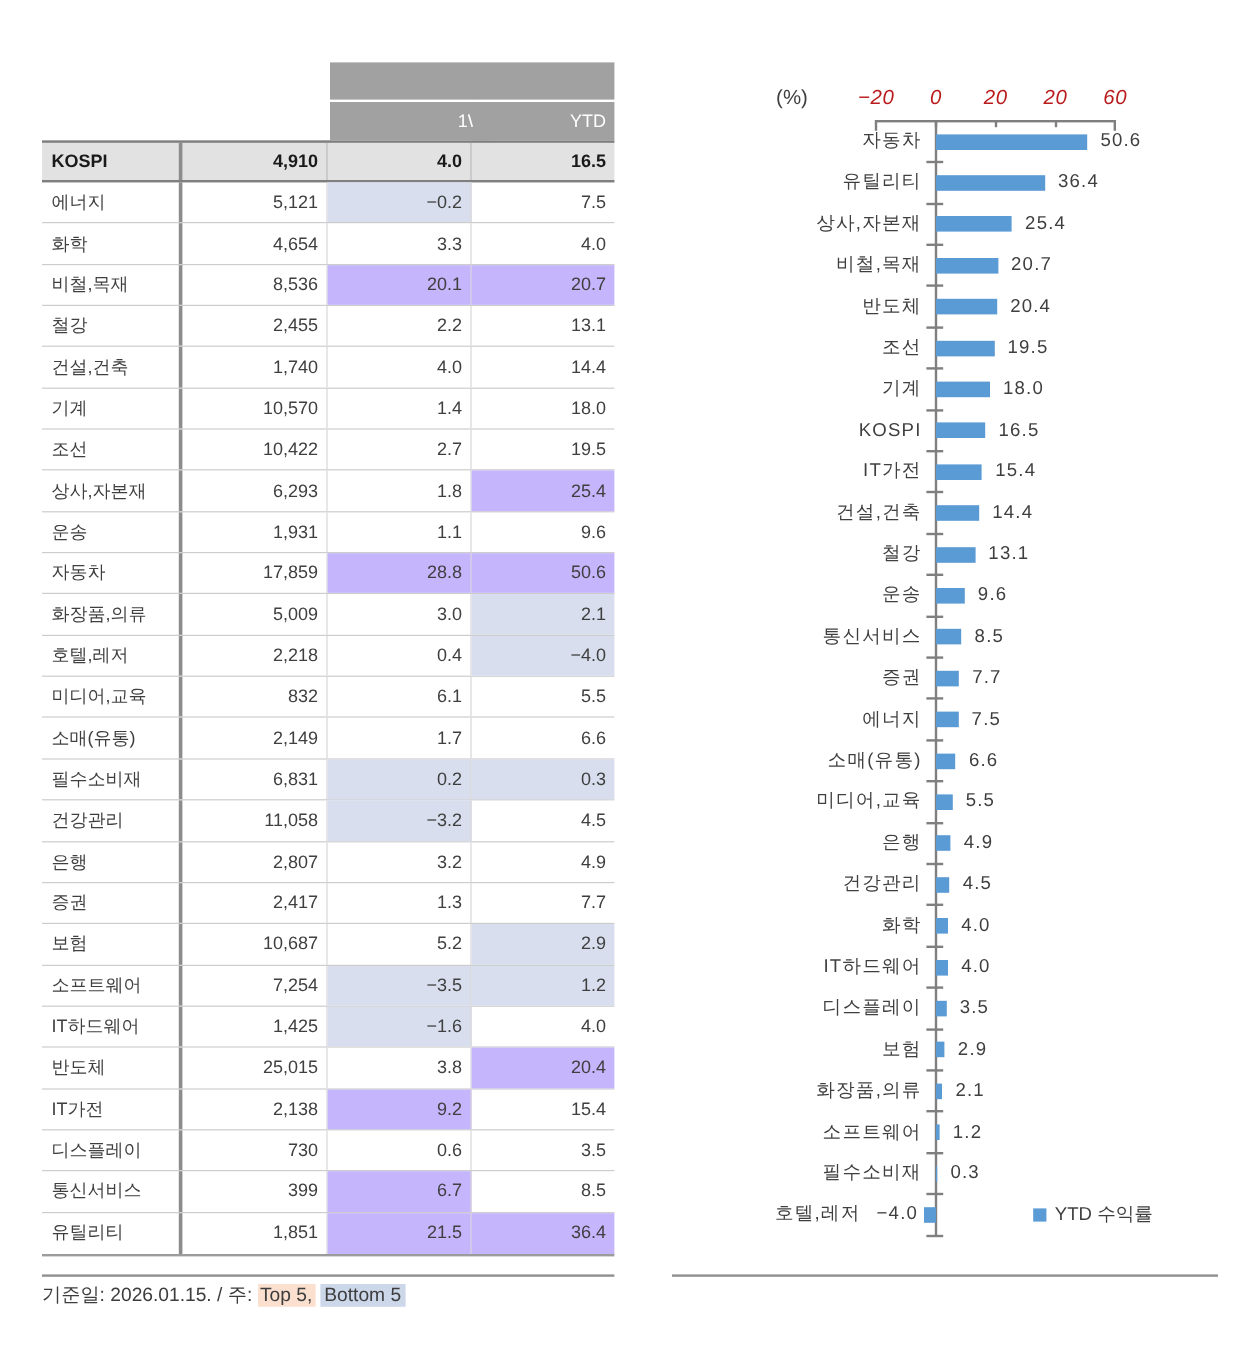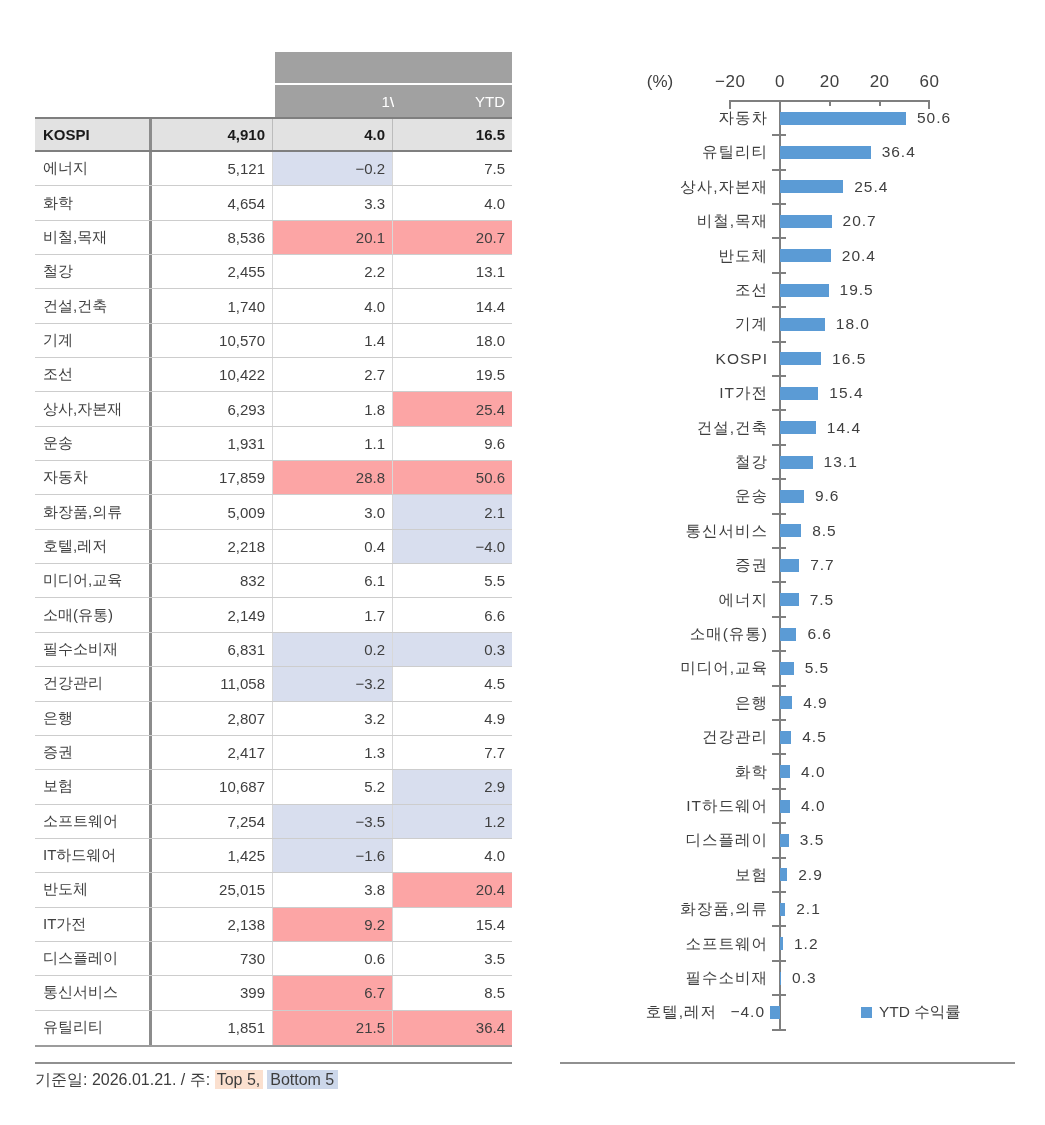--- a/index.html
+++ b/index.html
@@ -28,29 +28,29 @@
   .trow { display:grid; grid-template-columns:117px 121px 120px 119px; height:34.35px;
           border-bottom:1px solid #cdcdcd; font-size:15px; color:#3f3f3f; }
   .trow:last-child { border-bottom:none; }
   .trow.em { background:#e2e2e2; border-top:2px solid #7f7f7f; border-bottom:2px solid #7f7f7f;
              font-weight:bold; color:#1a1a1a; height:35px; }
   .c { display:flex; align-items:center; height:100%; }
   .c-name { padding-left:8px; border-right:3px solid #8c8c8c; }
   .c-num { justify-content:flex-end; padding-right:7px; border-right:1px solid #d8d8d8; }
   .c-num:last-child { border-right:none; }
   .trow.em .c-num { border-right-color:#bcbcbc; }
-  .hl-top { background:#fca5a5;padding-left:20px; }
+  .hl-top { background:#c4b5fd;padding-left:20px; }
   .hl-bottom { background:#d8deee; }
 
   
   .chart { position:absolute; left:560px; top:55px; width:470px; height:985px; }
   .pct-label { position:absolute; left:76px; top:17px; width:48px; text-align:center;
                font-size:17px; color:#3f3f3f; }
   .tick-label { position:absolute; top:17px; width:56px; text-align:center; font-size:17px;
-                color:#404040; letter-spacing:0.5px; }
+                color:#b91c1c; letter-spacing:0.5px;font-style:italic; }
   .axis-h { position:absolute; top:45px; height:2px; background:#7f7f7f; }
   .axis-v { position:absolute; width:2px; background:#7f7f7f; }
   .tick-mark { position:absolute; width:2px; background:#7f7f7f; }
   .cat-tick { position:absolute; height:2px; width:14px; background:#7f7f7f; }
   .bar { position:absolute; height:13px; }
   .cat { position:absolute; width:200px; height:20px; line-height:20px; text-align:right;
          font-size:15.5px; color:#3f3f3f; letter-spacing:1px; }
   .val { position:absolute; height:20px; line-height:20px; font-size:15.5px; color:#3f3f3f;
          letter-spacing:1px; white-space:nowrap; }
   .val.neg { text-align:right; }
@@ -373,17 +373,17 @@
       <div class="bar" style="left: 210.04px; top: 950.9px; width: 9.96px; background: rgb(91, 155, 213);"></div>
       <div class="val neg" style="right: 264.96px; top: 947.4px;">−4.0</div>
       <div class="cat" style="left: -42.96px; top: 947.4px;">호텔,레저</div>
     </div>
 
   <div class="divider divider-left"></div>
   <div class="divider divider-right"></div>
 
   <div class="footer">
     <div>
-      <span>기준일: 2026.01.21. / 주: </span><span class="hl-note-top">Top 5,</span><span class="hl-note-bottom">Bottom 5</span>
+      <span>기준일: 2026.01.15. / 주: </span><span class="hl-note-top">Top 5,</span><span class="hl-note-bottom">Bottom 5</span>
     </div>
   </div>
 
 </div>
 
 </body></html>

